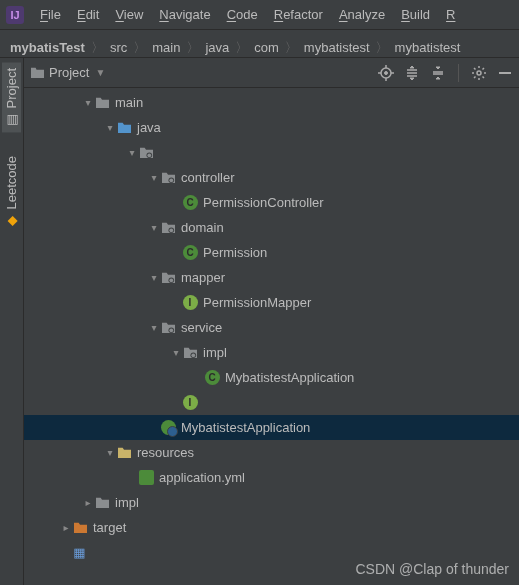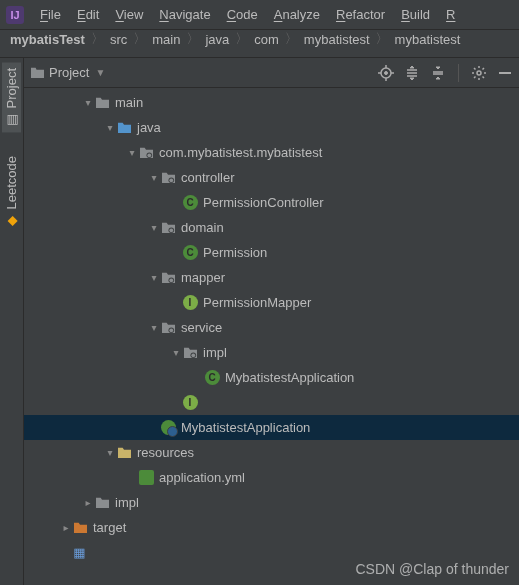--- a/index.html
+++ b/index.html
@@ -3,21 +3,21 @@
 <meta charset="utf-8">
 <style>
 * { margin: 0; padding: 0; box-sizing: border-box; font-family: "Segoe UI", sans-serif; font-size: 13px; }
 body { background: #3c3f41; color: #bbb; width: 519px; height: 585px; overflow: hidden; position: relative; }
 
 .menubar { display: flex; align-items: center; height: 30px; padding: 0 6px; background: #3c3f41; border-bottom: 1px solid #2b2b2b; }
 .app-icon { width: 18px; height: 18px; background: #4e3a6f; border-radius: 3px; margin-right: 8px; display:flex; align-items:center; justify-content:center; color:#c78fe8; font-weight:bold; font-size:11px;}
 .menu-item { padding: 4px 8px; cursor: pointer; color: #bbb; }
 .underline { text-decoration: underline; text-underline-offset: 2px; }
 
-.breadcrumbs { display: flex; align-items: flex-start; height: 28px; padding: 0 6px; background: #3c3f41; border-bottom: 1px solid #2b2b2b; overflow:hidden; white-space:nowrap;}
+.breadcrumbs { display: flex; align-items: flex-end; height: 28px; padding: 0 6px; background: #3c3f41; border-bottom: 1px solid #2b2b2b; overflow:hidden; white-space:nowrap;}
 .crumb { color: #bbb; padding: 2px 4px; cursor: pointer; }
 .crumb.bold { font-weight: bold; }
 .chevron { color: #6a6a6a; margin: 0 2px; }
 
 .main { display: flex; height: calc(100% - 58px); }
 .sidebar { width: 24px; background: #3c3f41; border-right: 1px solid #2b2b2b; display: flex; flex-direction: column; align-items: center; padding-top: 4px; gap:18px;}
 .sidebar-tab { writing-mode: vertical-rl; transform: rotate(180deg); font-size: 12px; color: #bbb; cursor: pointer; padding: 6px 2px; display:flex; align-items:center; gap:4px;}
 .sidebar-tab.active { background: #4e5254; }
 .sb-icon { width:14px; height:14px; display:inline-block; transform: rotate(90deg);}
 
@@ -54,22 +54,22 @@
 <body>
 
 <div class="menubar">
   <div class="app-icon">IJ</div>
   <div id="menubar-items" style="display: flex;">
       <div class="menu-item"><span class="underline">F</span>ile</div>
       <div class="menu-item"><span class="underline">E</span>dit</div>
       <div class="menu-item"><span class="underline">V</span>iew</div>
       <div class="menu-item"><span class="underline">N</span>avigate</div>
       <div class="menu-item"><span class="underline">C</span>ode</div>
+      <div class="menu-item"><span class="underline">R</span>efactor</div>
       <div class="menu-item"><span class="underline">A</span>nalyze</div>
-      <div class="menu-item"><span class="underline">R</span>efactor</div>
       <div class="menu-item"><span class="underline">B</span>uild</div>
       <div class="menu-item"><span class="underline">R</span></div>
     </div>
 </div>
 
 <div class="breadcrumbs" id="breadcrumbs">
     <span class="crumb bold">mybatisTest</span>
     <span class="chevron">〉</span>
     <span class="crumb">src</span>
     <span class="chevron">〉</span>
@@ -150,21 +150,20 @@
         </div>
         <div class="node" style="padding-left: 102px;">
           <span class="arrow">▾</span>
           <span class="fico">
             <svg class="folder-svg" viewBox="0 0 16 14">
               <path fill="#8a8d8f" d="M1 2h5l1.5 2H15v9H1z"></path>
               <circle cx="11" cy="10" r="3" fill="#3c3f41"></circle>
               <circle cx="11" cy="10" r="2" fill="#8a8d8f"></circle>
             </svg>
           </span>
-          <span class="label">com.mybatistest.mybatistest</span>
         </div>
         <div class="node" style="padding-left: 124px;">
           <span class="arrow">▾</span>
           <span class="fico">
             <svg class="folder-svg" viewBox="0 0 16 14">
               <path fill="#8a8d8f" d="M1 2h5l1.5 2H15v9H1z"></path>
               <circle cx="11" cy="10" r="3" fill="#3c3f41"></circle>
               <circle cx="11" cy="10" r="2" fill="#8a8d8f"></circle>
             </svg>
           </span>

